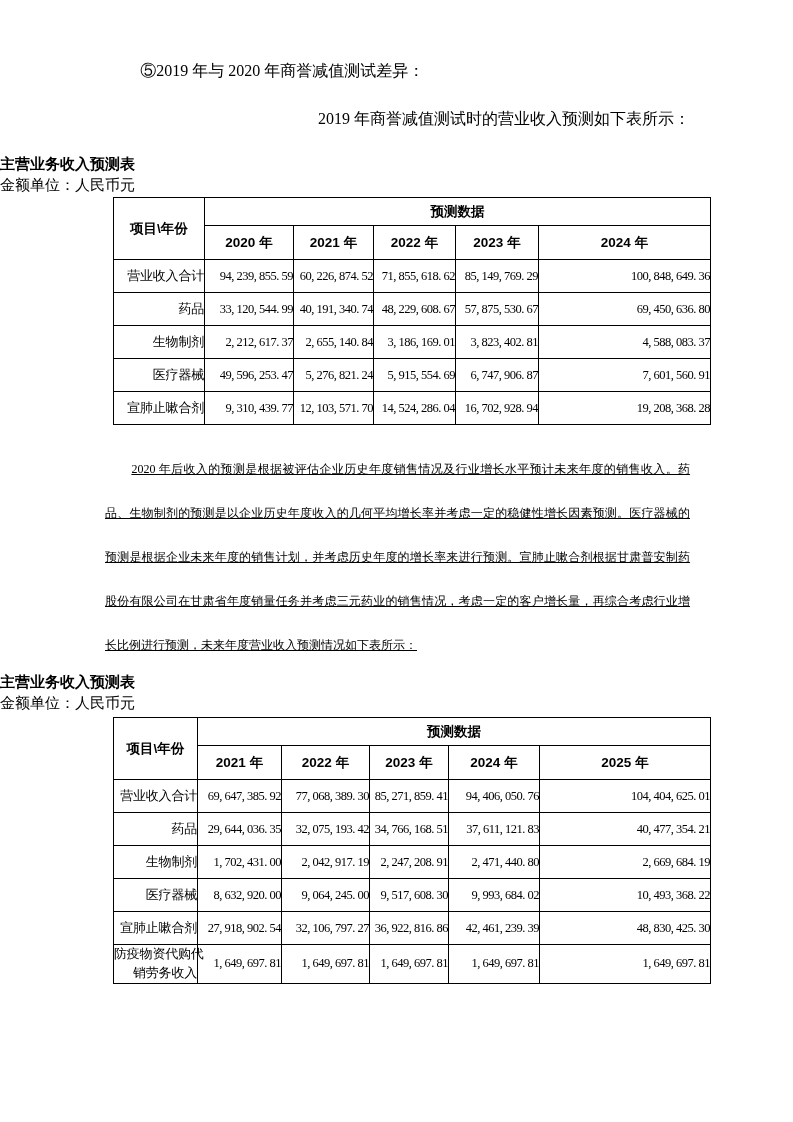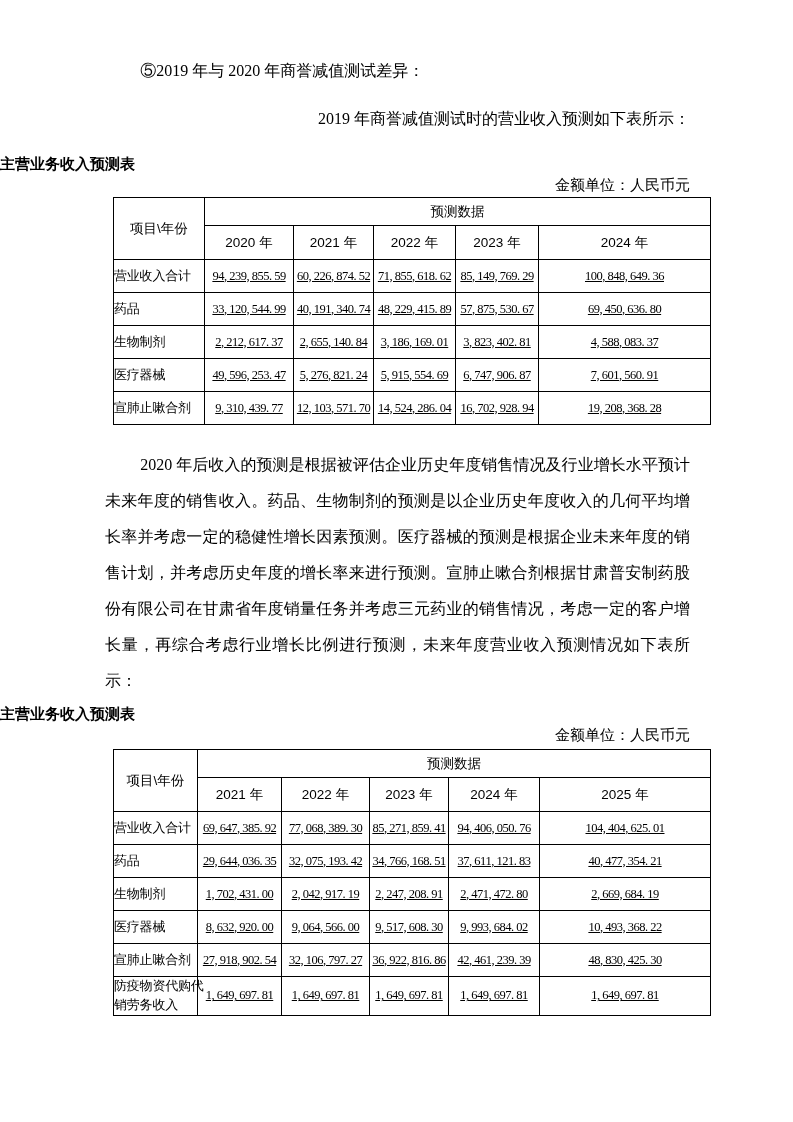--- a/index.html
+++ b/index.html
@@ -12,43 +12,43 @@
     margin:0 0 0 105px; width:585px; font-size:16px; line-height:22px;
     text-indent:2.2em; white-space:nowrap;
   }
   .h-line.second { margin-top:26px;text-align:right; }
   .tbl-title {
     margin:24px 0 0 0; text-align:left; font-size:15px; font-weight:bold;
     font-family:"Liberation Sans","DejaVu Sans",sans-serif; line-height:20px;
   }
   .tbl-title.second { margin-top:5px; }
   .unit-note {
-    width:690px; text-align:right; font-size:15px; line-height:18px; margin-top:2px;
+    width:690px; font-size:15px; line-height:18px; margin-top:2px;
   }
   table.t {
     border-collapse:collapse; table-layout:fixed; margin-left:113px; width:597px;
     margin-top:3px;
   }
   table.t2 { margin-top:5px; }
   .t td { border:1px solid #000; padding:0; vertical-align:middle; }
   .hdr {
-    font-family:"Liberation Sans","DejaVu Sans",sans-serif; font-weight:normal;
+    font-family:"Liberation Sans","DejaVu Sans",sans-serif; font-weight:bold;
     text-align:center; font-size:13.5px;
   }
   .lbl {
-    text-align:left; font-size:13px; white-space:pre; line-height:1.45;
+    text-align:right; font-size:13px; white-space:pre; line-height:1.45;
     letter-spacing:-0.2px;
   }
   .num {
-    text-align:center; padding-right:3px; white-space:nowrap;
-    font-size:12.5px; letter-spacing:-0.5px;text-decoration:underline;
+    text-align:right; padding-right:3px; white-space:nowrap;
+    font-size:12.5px; letter-spacing:-0.5px;
   }
   .para {
-    margin:22px 0 0 105px; width:585px; font-size:16px; line-height:36px;
-    text-align:justify; text-indent:2.2em;
+    margin:22px 0 0 105px; width:585px; font-size:12px; line-height:44px;
+    text-align:justify; text-indent:2.2em;text-decoration:underline;
   }
   tr.r-group { height:28px; }
   tr.r-years { height:34px; }
   tr.r-data  { height:33px; }
   tr.r-data2 { height:37px; }
 </style>
 </head>
 <body>
 
 <div class="page">
@@ -85,21 +85,21 @@
         <td class="num">94, 239, 855. 59</td>
         <td class="num">60, 226, 874. 52</td>
         <td class="num">71, 855, 618. 62</td>
         <td class="num">85, 149, 769. 29</td>
         <td class="num">100, 848, 649. 36</td>
       </tr>
       <tr class="r-data">
         <td class="lbl">药品</td>
         <td class="num">33, 120, 544. 99</td>
         <td class="num">40, 191, 340. 74</td>
-        <td class="num">48, 229, 415. 89</td>
+        <td class="num">48, 229, 608. 67</td>
         <td class="num">57, 875, 530. 67</td>
         <td class="num">69, 450, 636. 80</td>
       </tr>
       <tr class="r-data">
         <td class="lbl">生物制剂</td>
         <td class="num">2, 212, 617. 37</td>
         <td class="num">2, 655, 140. 84</td>
         <td class="num">3, 186, 169. 01</td>
         <td class="num">3, 823, 402. 81</td>
         <td class="num">4, 588, 083. 37</td>
@@ -163,27 +163,27 @@
         <td class="num">32, 075, 193. 42</td>
         <td class="num">34, 766, 168. 51</td>
         <td class="num">37, 611, 121. 83</td>
         <td class="num">40, 477, 354. 21</td>
       </tr>
       <tr class="r-data">
         <td class="lbl">生物制剂</td>
         <td class="num">1, 702, 431. 00</td>
         <td class="num">2, 042, 917. 19</td>
         <td class="num">2, 247, 208. 91</td>
-        <td class="num">2, 471, 472. 80</td>
+        <td class="num">2, 471, 440. 80</td>
         <td class="num">2, 669, 684. 19</td>
       </tr>
       <tr class="r-data">
         <td class="lbl">医疗器械</td>
         <td class="num">8, 632, 920. 00</td>
-        <td class="num">9, 064, 566. 00</td>
+        <td class="num">9, 064, 245. 00</td>
         <td class="num">9, 517, 608. 30</td>
         <td class="num">9, 993, 684. 02</td>
         <td class="num">10, 493, 368. 22</td>
       </tr>
       <tr class="r-data">
         <td class="lbl">宣肺止嗽合剂</td>
         <td class="num">27, 918, 902. 54</td>
         <td class="num">32, 106, 797. 27</td>
         <td class="num">36, 922, 816. 86</td>
         <td class="num">42, 461, 239. 39</td>

